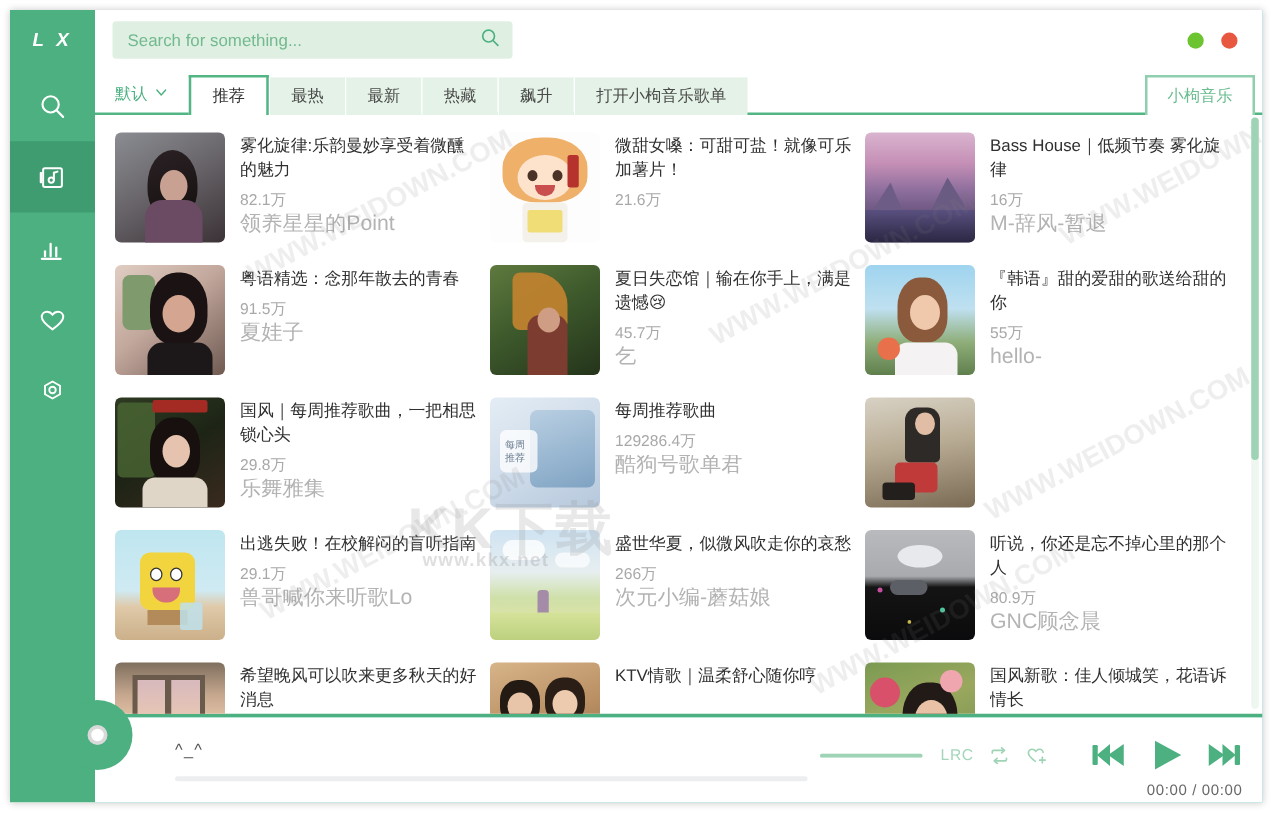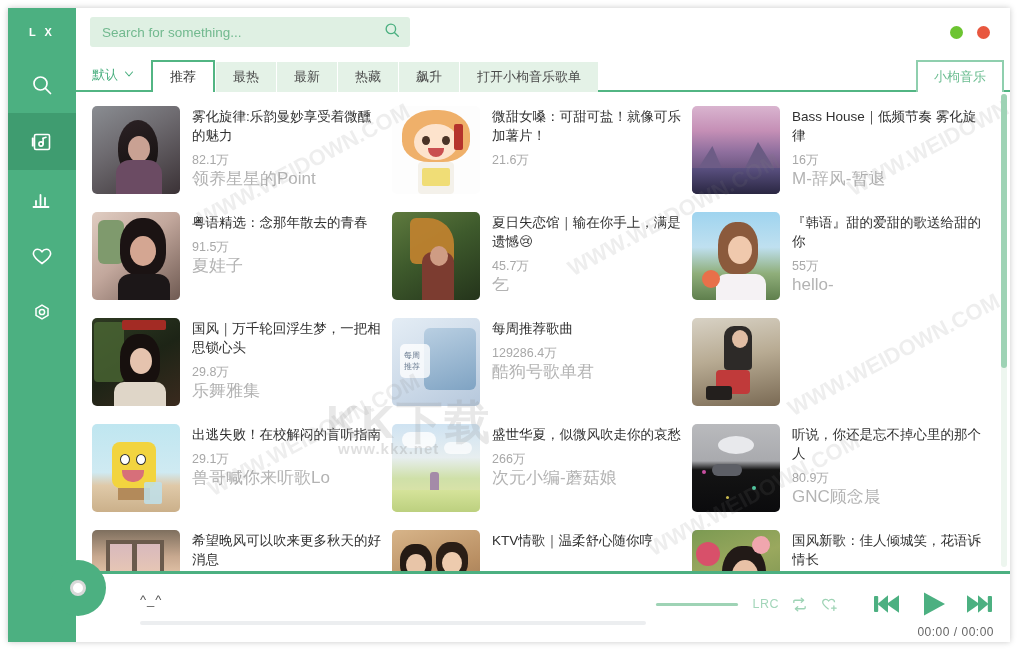--- a/index.html
+++ b/index.html
@@ -35,23 +35,24 @@
     align-items: center;
     flex: 0 0 68px;
   }
   .logo {
     height: 48px;
     width: 100%;
     display: flex;
     align-items: center;
     justify-content: center;
     color: #ffffff;
-    font-size: 11px;
+    font-size: 15px;
     font-weight: bold;
     letter-spacing: 3px;
+    font-style: italic;
   }
   .nav-item {
     width: 100%;
     height: 57px;
     display: flex;
     align-items: center;
     justify-content: center;
     cursor: pointer;
   }
   .nav-item.active { background: #3f9c70; }
@@ -576,21 +577,21 @@
 
           <div class="card">
             <div class="thumb" style="background:linear-gradient(150deg,#2e3a22 0%,#1d2416 50%,#3a2a1e 100%)">
               <div style="position:absolute;left:2px;top:4px;width:30px;height:60px;background:#4e6b35;opacity:0.75;border-radius:4px"></div>
               <div style="position:absolute;left:28px;top:16px;width:40px;height:52px;border-radius:44% 44% 36% 36%;background:#17100e"></div>
               <div style="position:absolute;left:38px;top:30px;width:22px;height:26px;border-radius:50%;background:#e5c3ae"></div>
               <div style="position:absolute;left:22px;top:64px;width:52px;height:24px;background:#dfd6c8;border-radius:10px 10px 0 0"></div>
               <div style="position:absolute;left:30px;top:2px;width:44px;height:10px;background:#a32b24;border-radius:2px"></div>
             </div>
             <div class="card-body">
-              <div class="card-title">国风｜万千轮回浮生梦，一把相思锁心头</div>
+              <div class="card-title">国风｜每周推荐歌曲，一把相思锁心头</div>
               <div class="card-count">29.8万</div>
               <div class="card-author">乐舞雅集</div>
             </div>
           </div>
 
           <div class="card">
             <div class="thumb" style="background:linear-gradient(150deg,#e4edf5 0%,#cfdcea 50%,#b6c8dc 100%)">
               <div style="position:absolute;right:4px;top:10px;width:52px;height:62px;background:linear-gradient(160deg,#b9cfe2,#7fa3c3);border-radius:6px"></div>
               <div style="position:absolute;left:8px;top:26px;width:30px;height:34px;background:rgba(255,255,255,0.78);border-radius:5px"></div>
               <div style="position:absolute;left:12px;top:32px;font-size:8px;color:#6c7d92;line-height:11px">每周<br>推荐</div>

